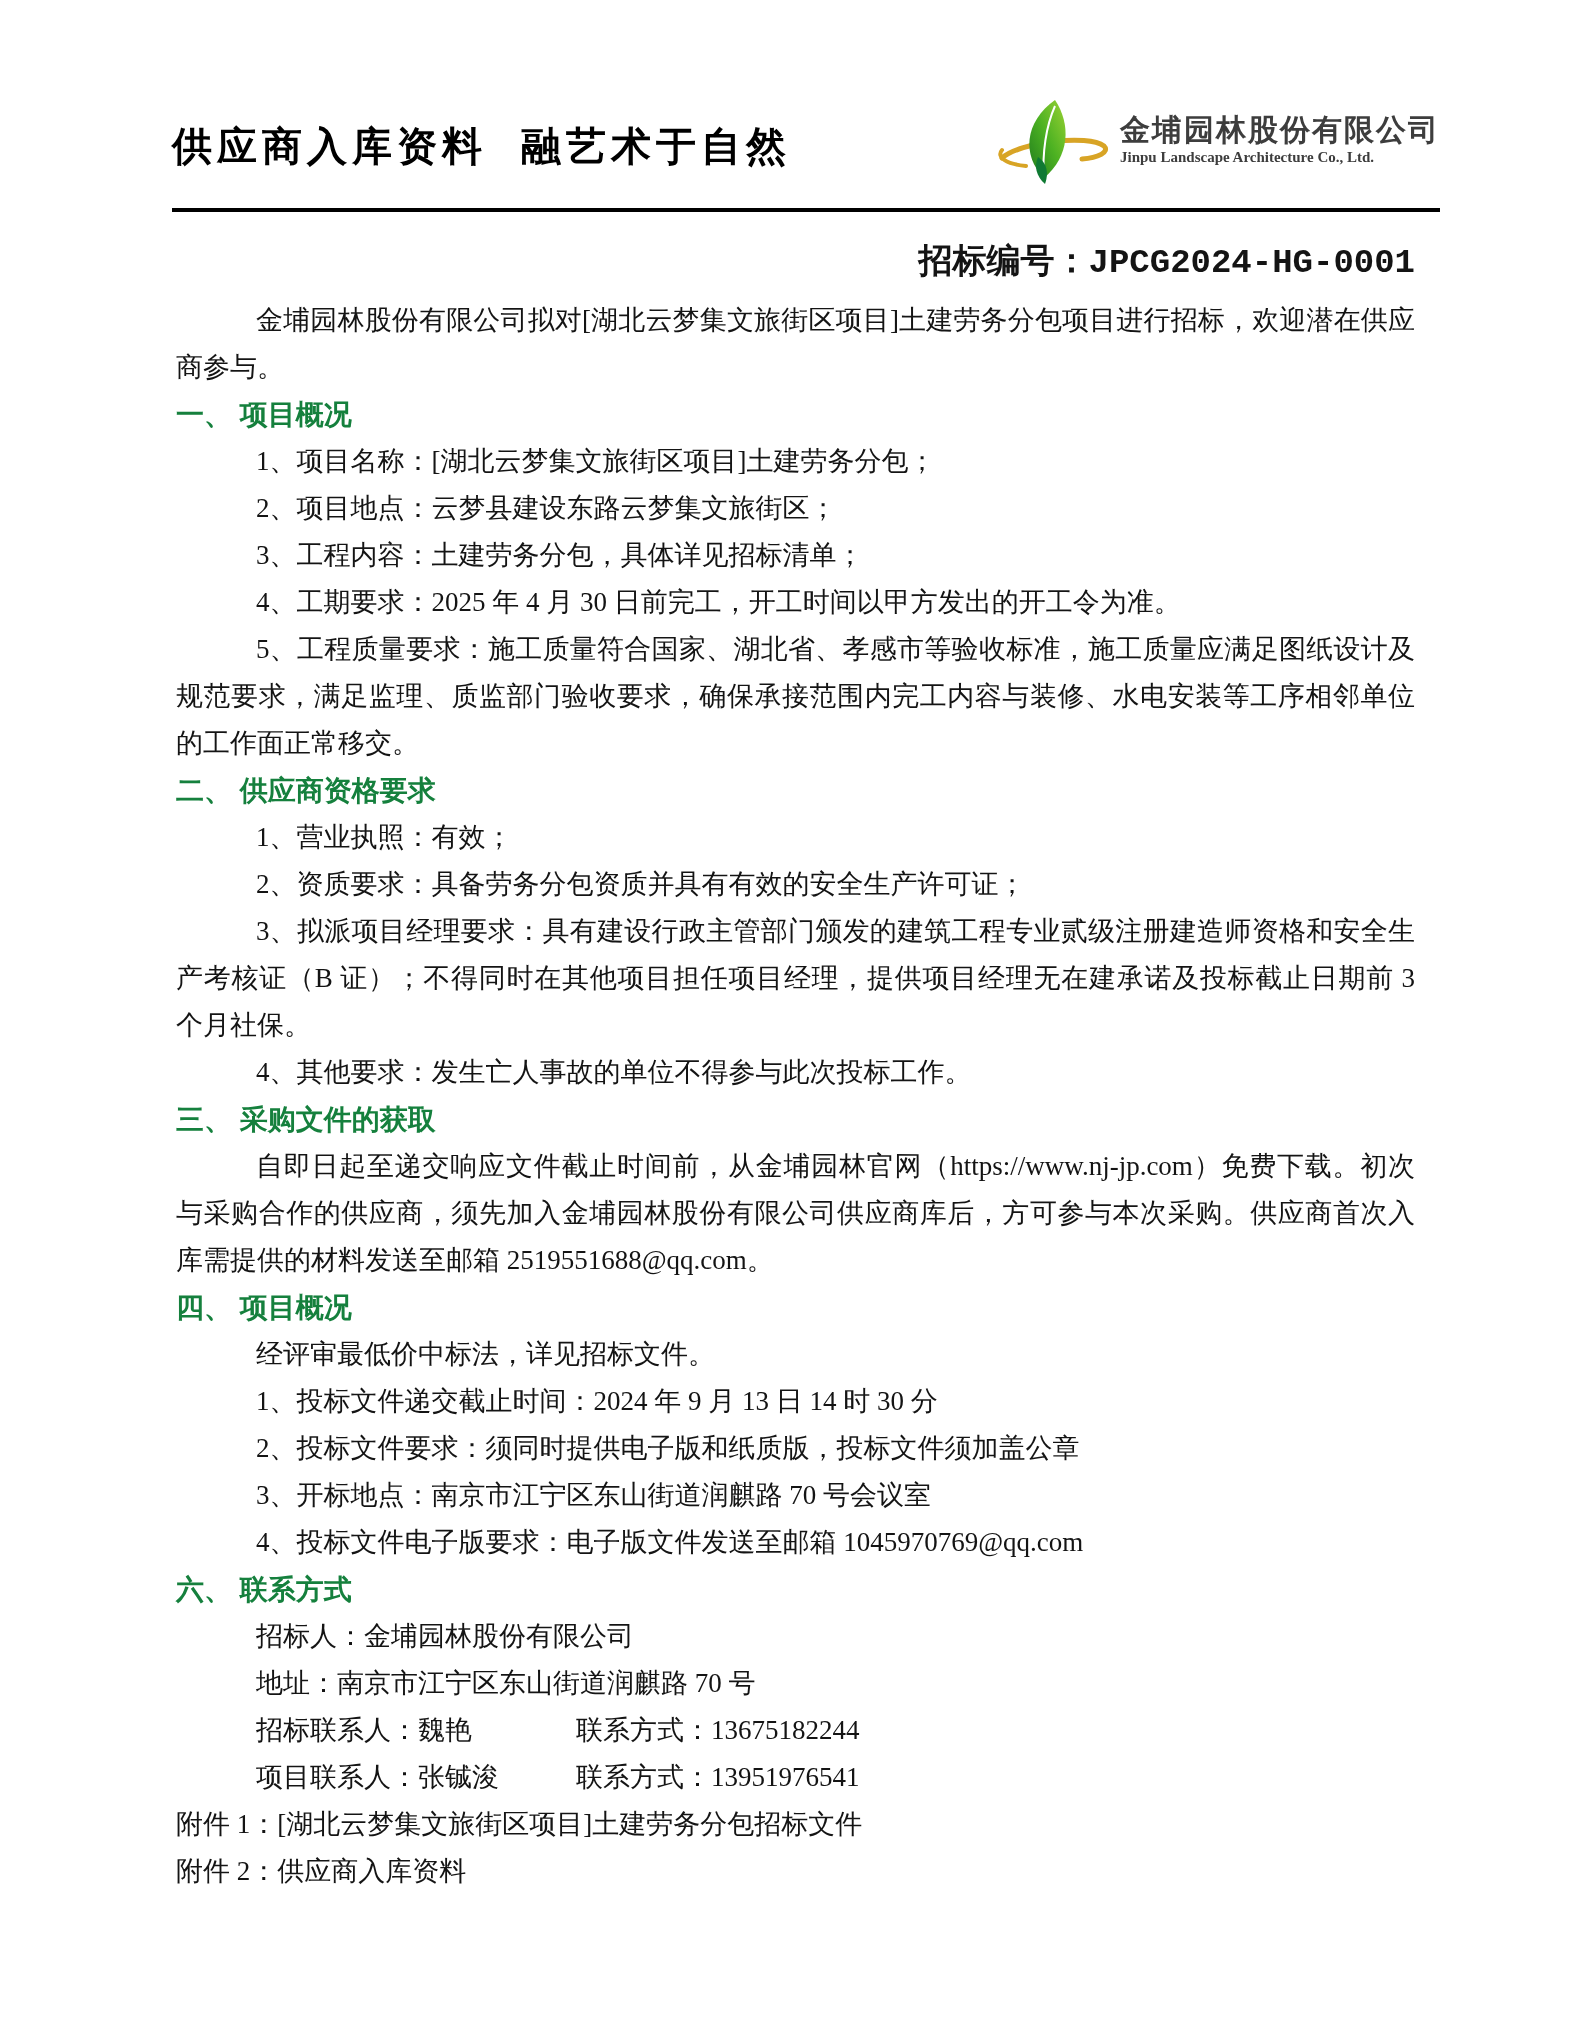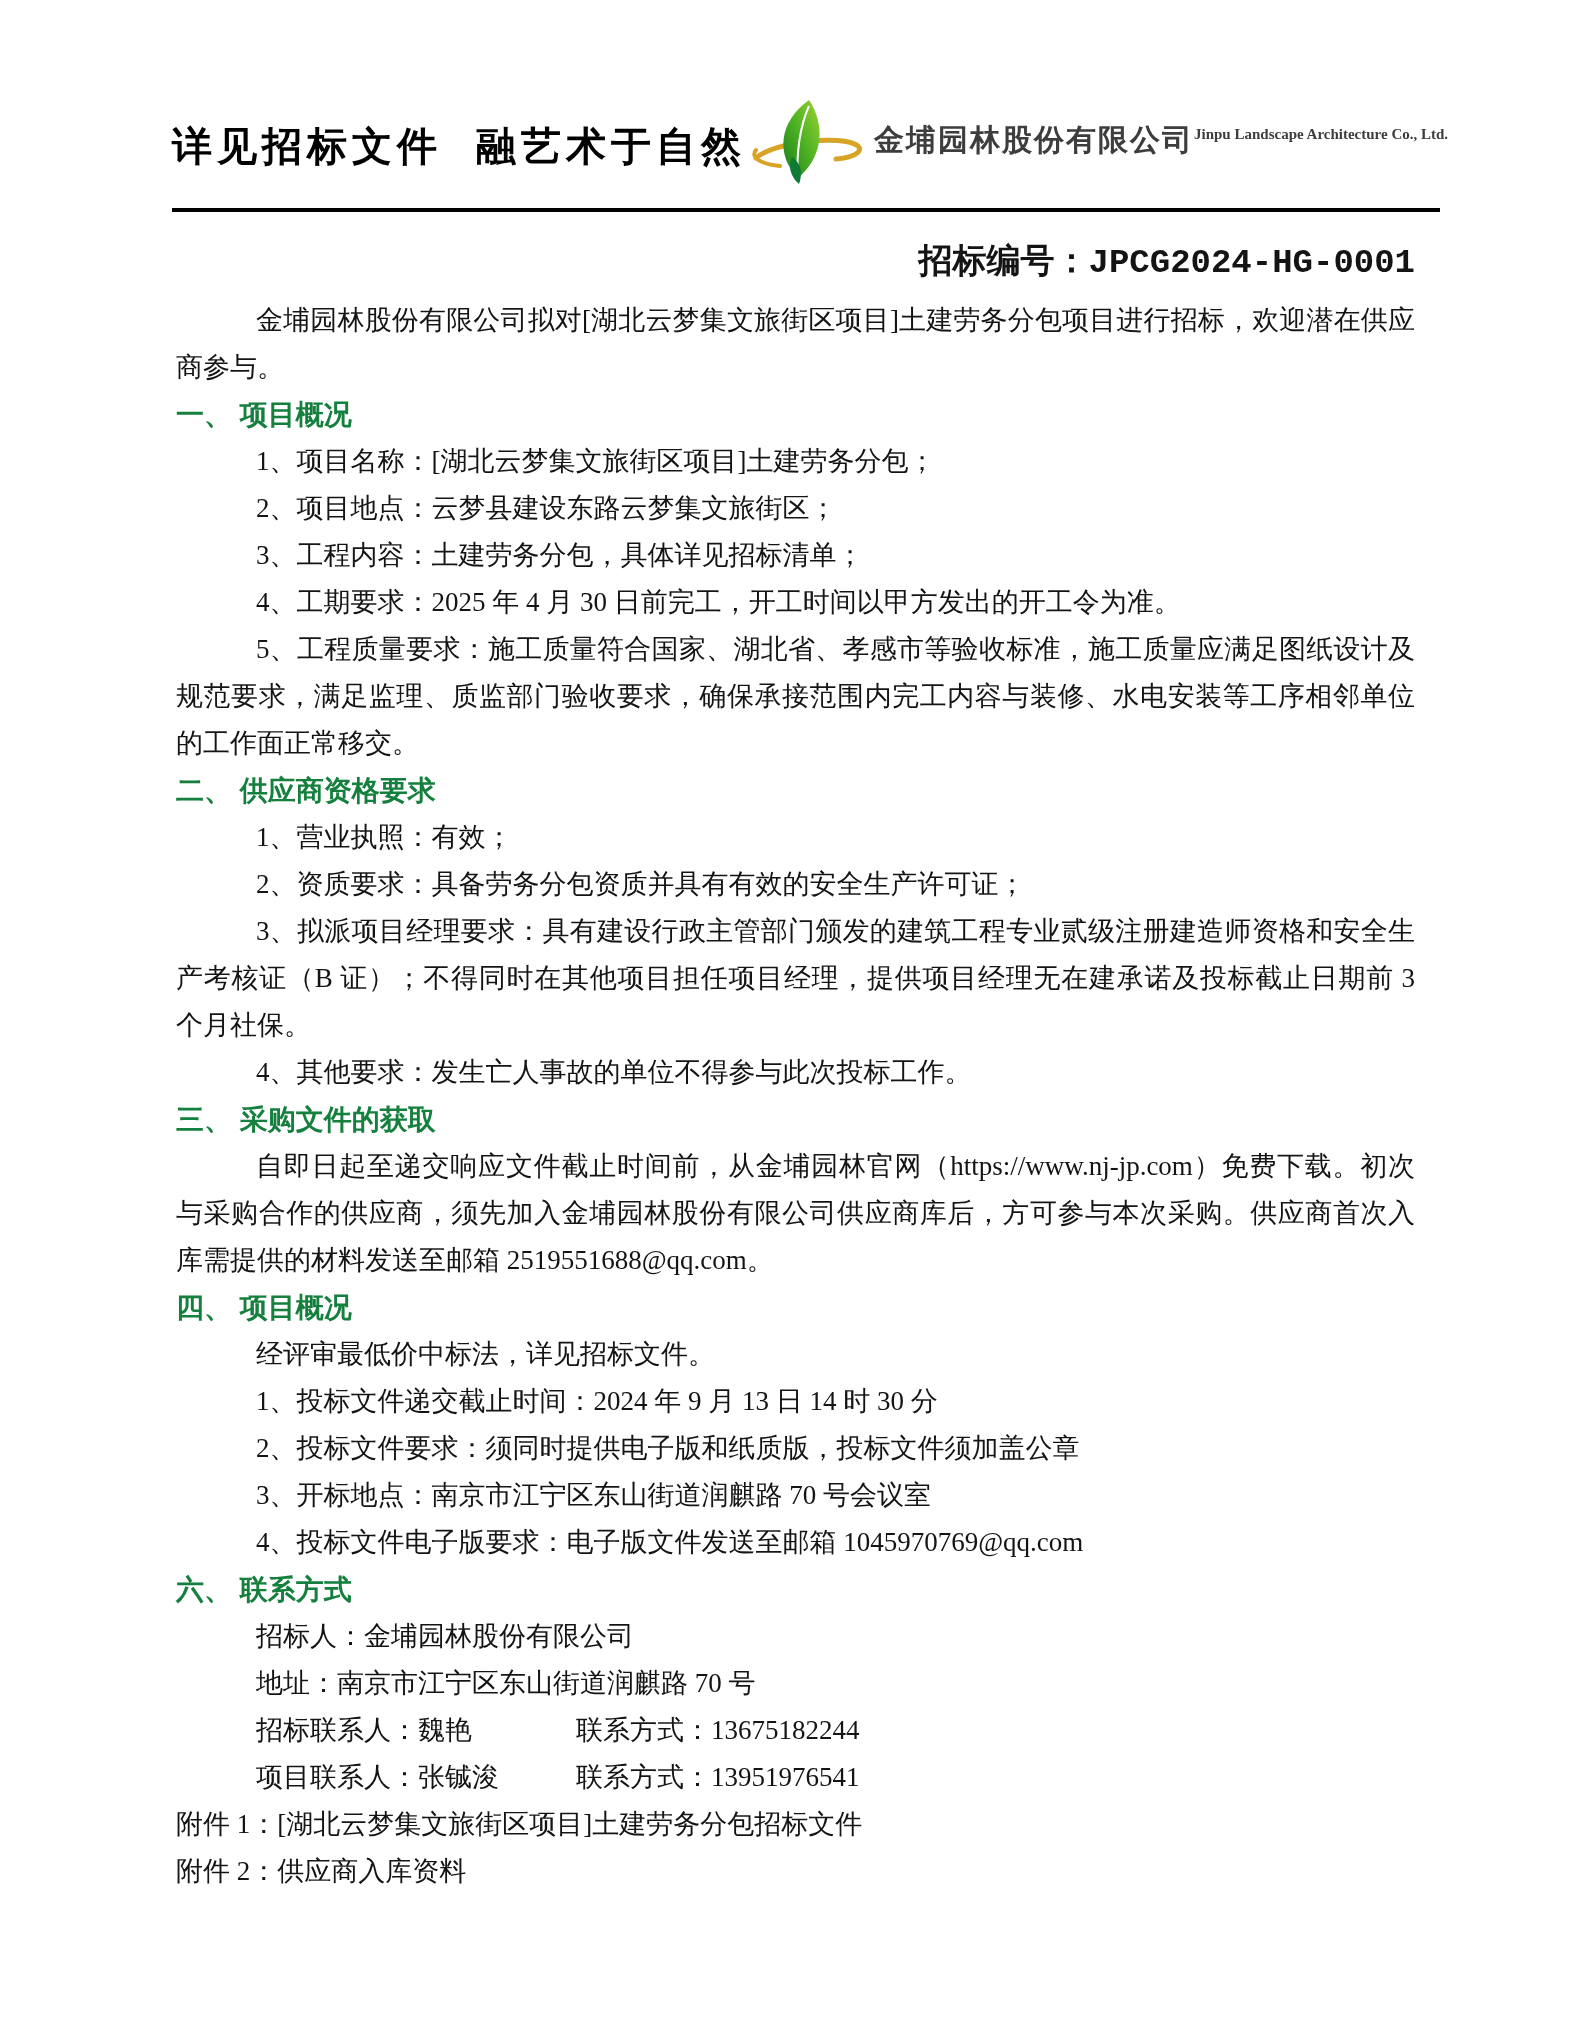--- a/index.html
+++ b/index.html
@@ -14,21 +14,21 @@
     border-bottom:4px solid #000;
     display:flex;justify-content:space-between;align-items:flex-end;
   }
   .slogan{
     font-weight:bold;font-size:40px;letter-spacing:5px;
     padding-bottom:34px;white-space:nowrap;color:#000;
     font-family:"Liberation Serif", serif;
   }
   .slogan .gap{display:inline-block;width:34px;}
   .logo{display:flex;align-items:center;gap:8px;padding-bottom:24px;}
-  .logo-text{display:flex;line-height:1.1;}
+  .logo-text{display:flex;flex-direction:column;line-height:1.1;}
   .logo-cn{
     font-family:"Liberation Sans", sans-serif;font-weight:bold;
     font-size:30px;letter-spacing:2px;color:#3d3d3d;white-space:nowrap;
   }
   .logo-en{
     font-family:"Liberation Serif", serif;font-weight:bold;
     font-size:15px;color:#3d3d3d;white-space:nowrap;margin-top:3px;
   }
   
   .doc-body{margin:0 172px 0 176px;}
@@ -47,21 +47,21 @@
   .c-left{display:inline-block;min-width:320px;}
   p.attach{text-align:left;}
 </style>
 </head>
 <body>
 
 <div class="page">
 
   <header class="header">
     <div class="slogan">
-      <span>详见招标文件</span><span class="gap"></span><span>融艺术于自然</span>
+      <span>供应商入库资料</span><span class="gap"></span><span>融艺术于自然</span>
     </div>
     <div class="logo">
       <svg width="120" height="90" viewBox="0 0 120 90" aria-hidden="true">
         <defs>
           <linearGradient id="leafg" x1="0" y1="1" x2="1" y2="0">
             <stop offset="0" stop-color="#1e7a1e"></stop>
             <stop offset="0.5" stop-color="#4CB122"></stop>
             <stop offset="1" stop-color="#9BD234"></stop>
           </linearGradient>
         </defs>

